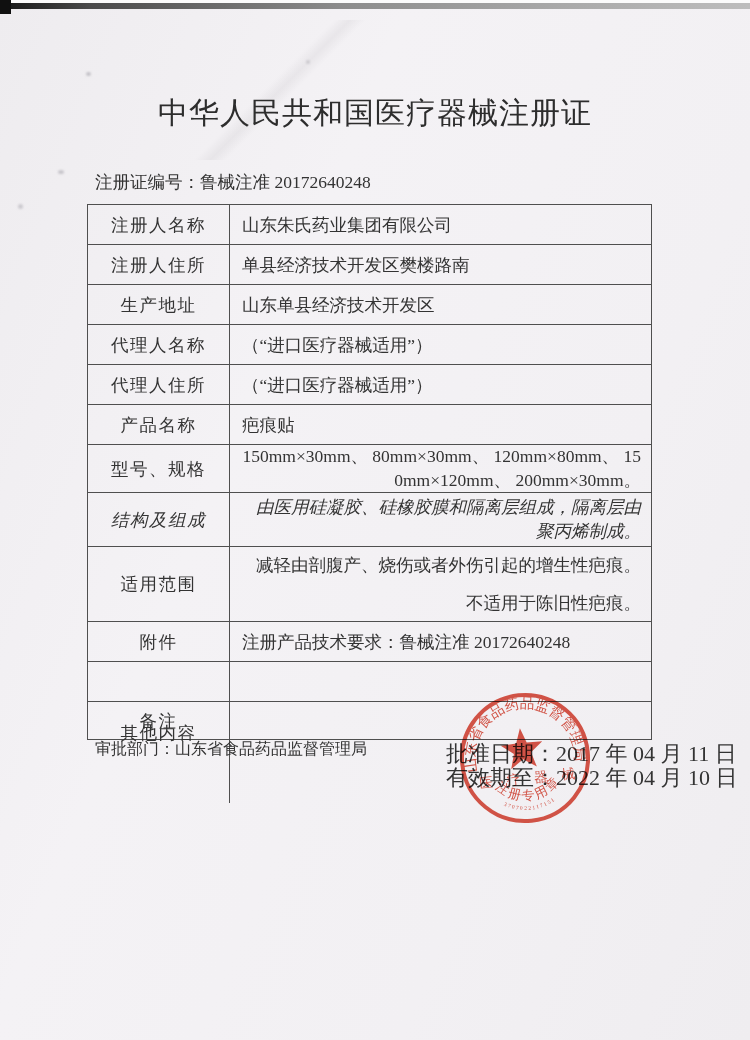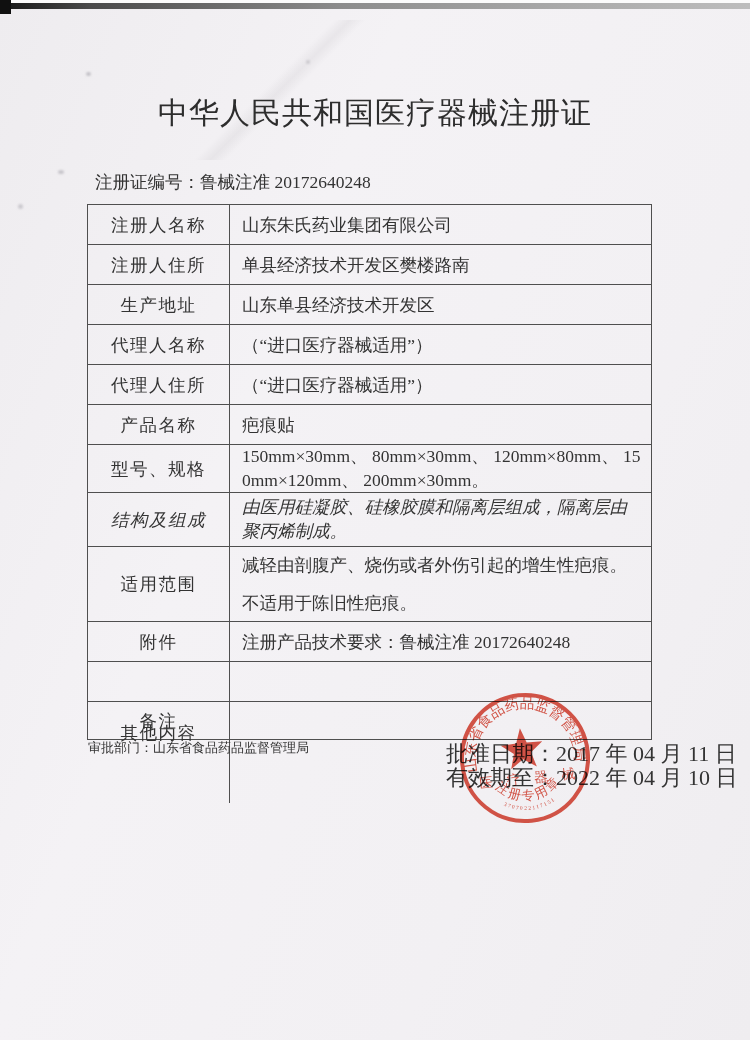--- a/index.html
+++ b/index.html
@@ -50,34 +50,35 @@
   .row:last-child{border-bottom:none;}
   .label{
     width:141px;flex:0 0 141px;border-right:1px solid #4f4f4f;
     display:flex;align-items:center;justify-content:center;
     font-size:17.5px;letter-spacing:1.5px;color:#333;text-align:right;
   }
   .value{
     flex:1;display:flex;align-items:center;
     padding:2px 10px 2px 12px;font-size:17.5px;color:#333;line-height:24px;
     word-break:break-all;
+    text-align:right;
   }
   .r1,.r2,.r3,.r4,.r5,.r6{height:39px;}
   .r7{height:47px;}
   .r7 .value{line-height:23.5px;}
   .r8{height:53px;font-style:italic;}
   .r8 .value{line-height:23.5px;}
   .r9{height:74px;}
   .r9 .value{line-height:38px;}
   .r10{height:39px;}
   .r11{height:39px;flex-direction:column;}
   .r12{height:37px;}
 
   .footer-left{
-    position:absolute;left:88px;top:739px;font-size:13px;color:#333;
+    position:absolute;left:95px;top:739px;font-size:16px;color:#333;
   }
   .date-line{position:absolute;left:446px;font-size:22px;color:#333;white-space:nowrap;}
   .d1{top:739px;}
   .d2{top:763px;}
 
   
   .stamp{
     position:absolute;left:455px;top:688px;width:140px;height:140px;
     mix-blend-mode:multiply;opacity:.88;
   }

